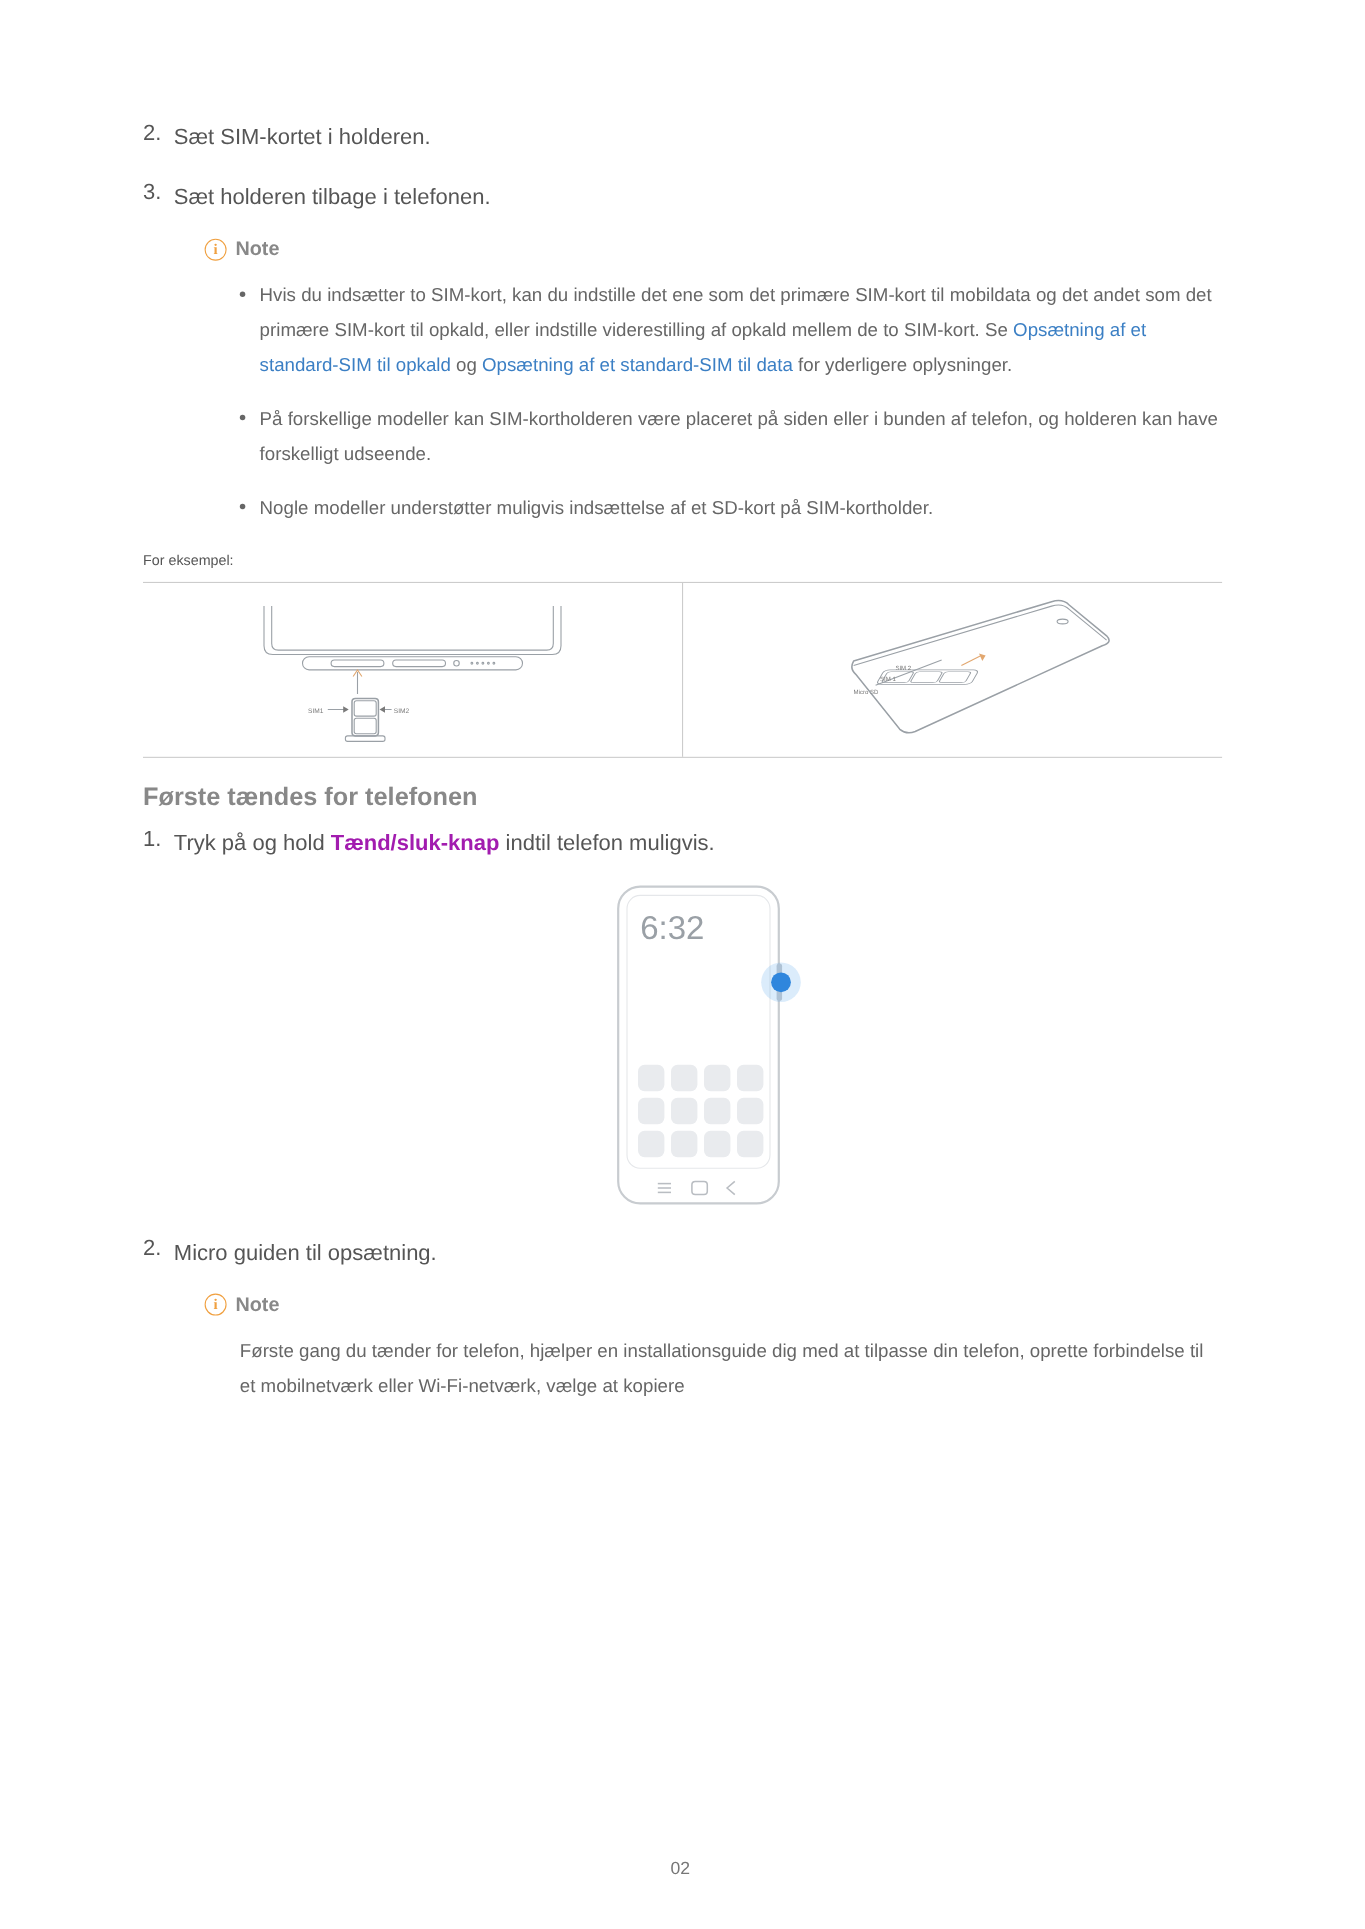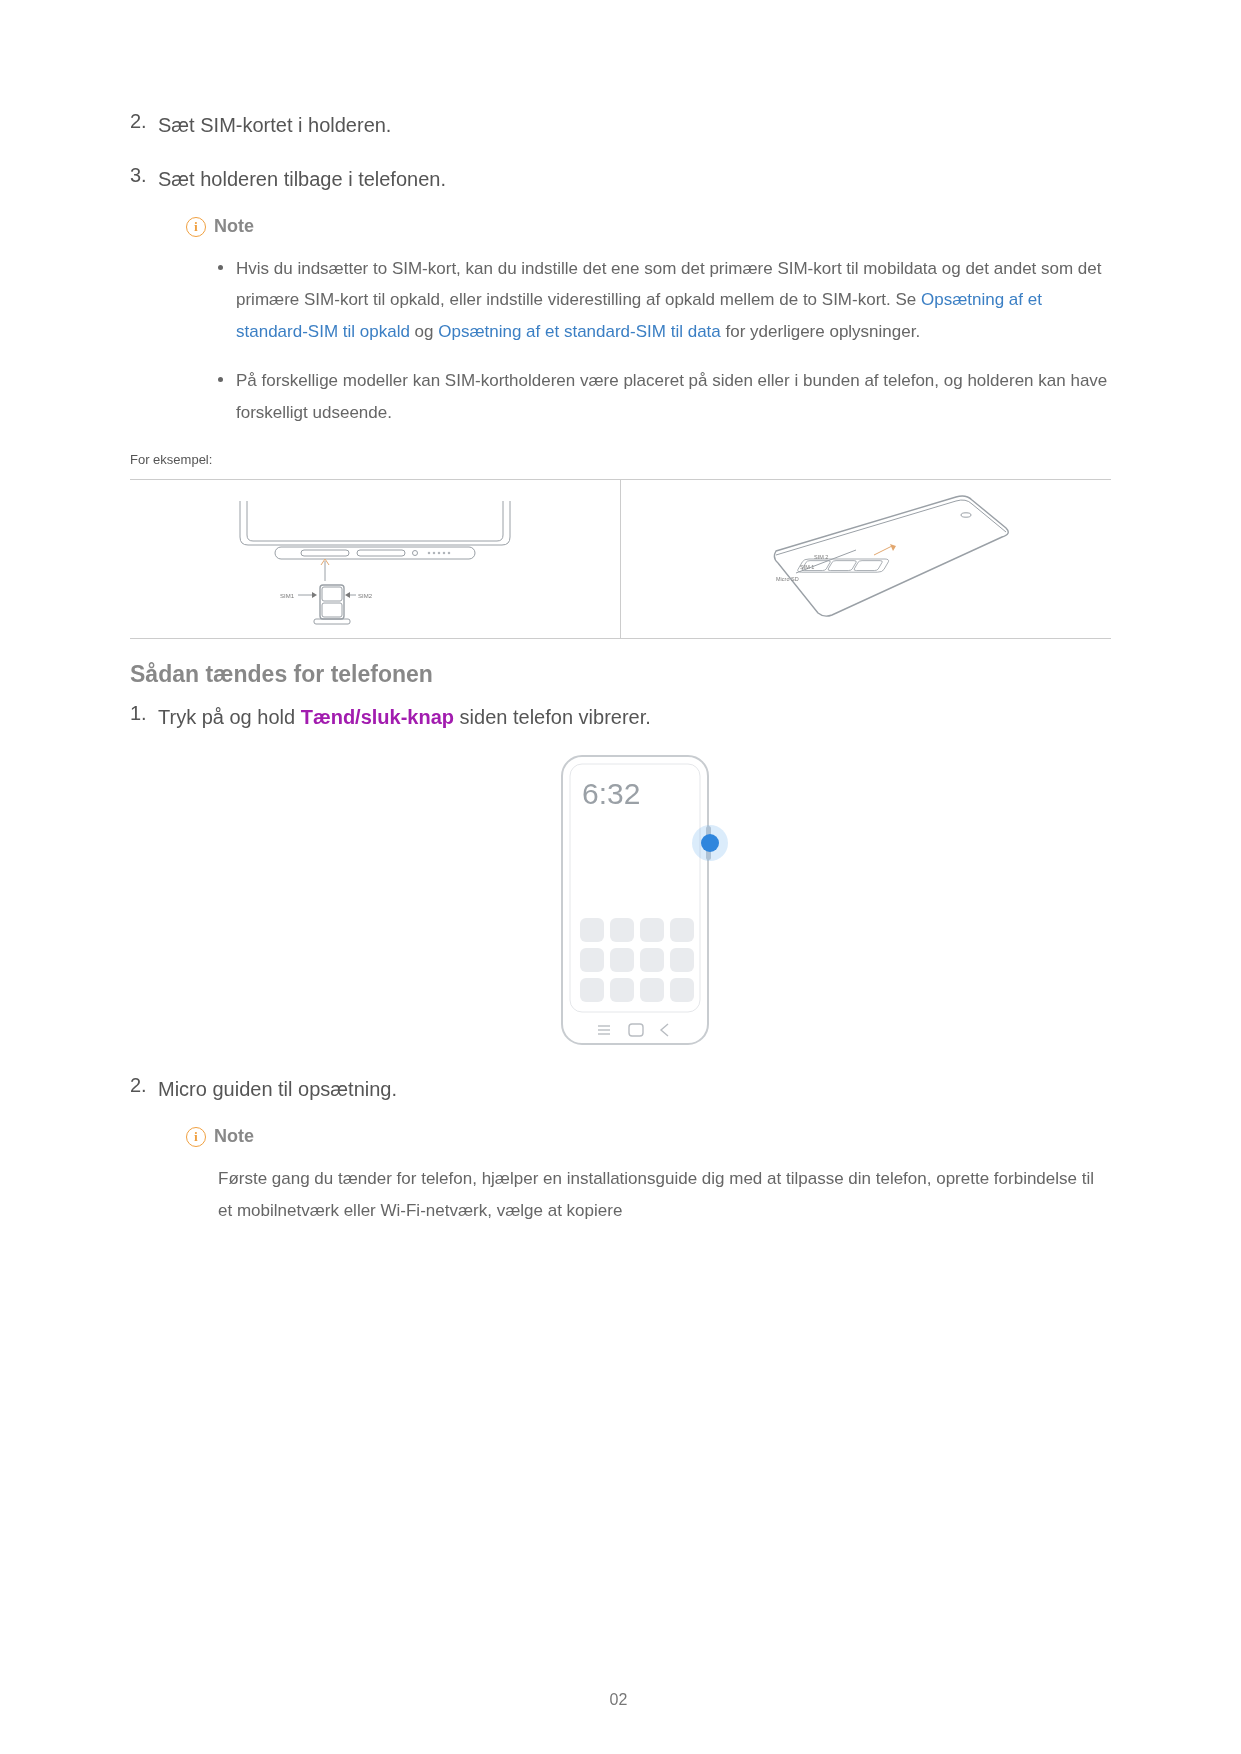--- a/index.html
+++ b/index.html
@@ -80,20 +80,21 @@
     <div class="note-block">
       <div class="note-head">
         <span class="note-icon">i</span>
         <span class="note-label">Note</span>
       </div>
       <ul class="note-ul">
         <li>
           <span>Hvis du indsætter to SIM-kort, kan du indstille det ene som det primære SIM-kort til mobildata og det andet som det primære SIM-kort til opkald, eller indstille viderestilling af opkald mellem de to SIM-kort. Se </span><span class="link">Opsætning af et standard-SIM til opkald</span><span> og </span><span class="link">Opsætning af et standard-SIM til data</span><span> for yderligere oplysninger.</span>
         </li>
         <li>På forskellige modeller kan SIM-kortholderen være placeret på siden eller i bunden af telefon, og holderen kan have forskelligt udseende.</li>
+        <li>Nogle modeller understøtter muligvis indsættelse af et SD-kort på SIM-kortholder.</li>
       </ul>
     </div>
   </li>
 </ol>
 
 <div class="for-ex">For eksempel:</div>
 
 <div class="diagram-row">
   <div class="diagram-cell">
     <svg width="340" height="140" viewBox="0 0 340 140">
@@ -154,27 +155,27 @@
         <path d="M86 -15 l6 2 l-3 5 z" fill="#e2a76f"></path>
       </g>
 
       <text class="tiny2" x="118" y="70">SIM 2</text>
       <text class="tiny2" x="104" y="80">SIM 1</text>
       <text class="tiny2" x="80" y="92">Micro SD</text>
     </svg>
   </div>
 </div>
 
-<h2 class="section-h">Sådan tændes for telefonen</h2>
+<h2 class="section-h">Første tændes for telefonen</h2>
 
 <ol class="ol-1">
   <li>
     <span class="num">1.</span>
     <div class="step-text">
-      <span>Tryk på og hold </span><b>Tænd/sluk-knap</b><span> siden telefon vibrerer.</span>
+      <span>Tryk på og hold </span><b>Tænd/sluk-knap</b><span> indtil telefon muligvis.</span>
     </div>
 
     <div class="phone-wrap">
       <svg width="190" height="300" viewBox="0 0 190 300">
 
         <rect x="22" y="6" width="146" height="288" rx="20" fill="#fff" stroke="#c8ccd0" stroke-width="2"></rect>
         <rect x="30" y="14" width="130" height="248" rx="12" fill="#fff" stroke="#e5e7ea" stroke-width="1"></rect>
 
         <rect x="166" y="76" width="5" height="34" rx="2.5" fill="#c6cacf"></rect>
         <circle cx="170" cy="93" r="18" fill="#5aa8ef" opacity="0.22"></circle>

